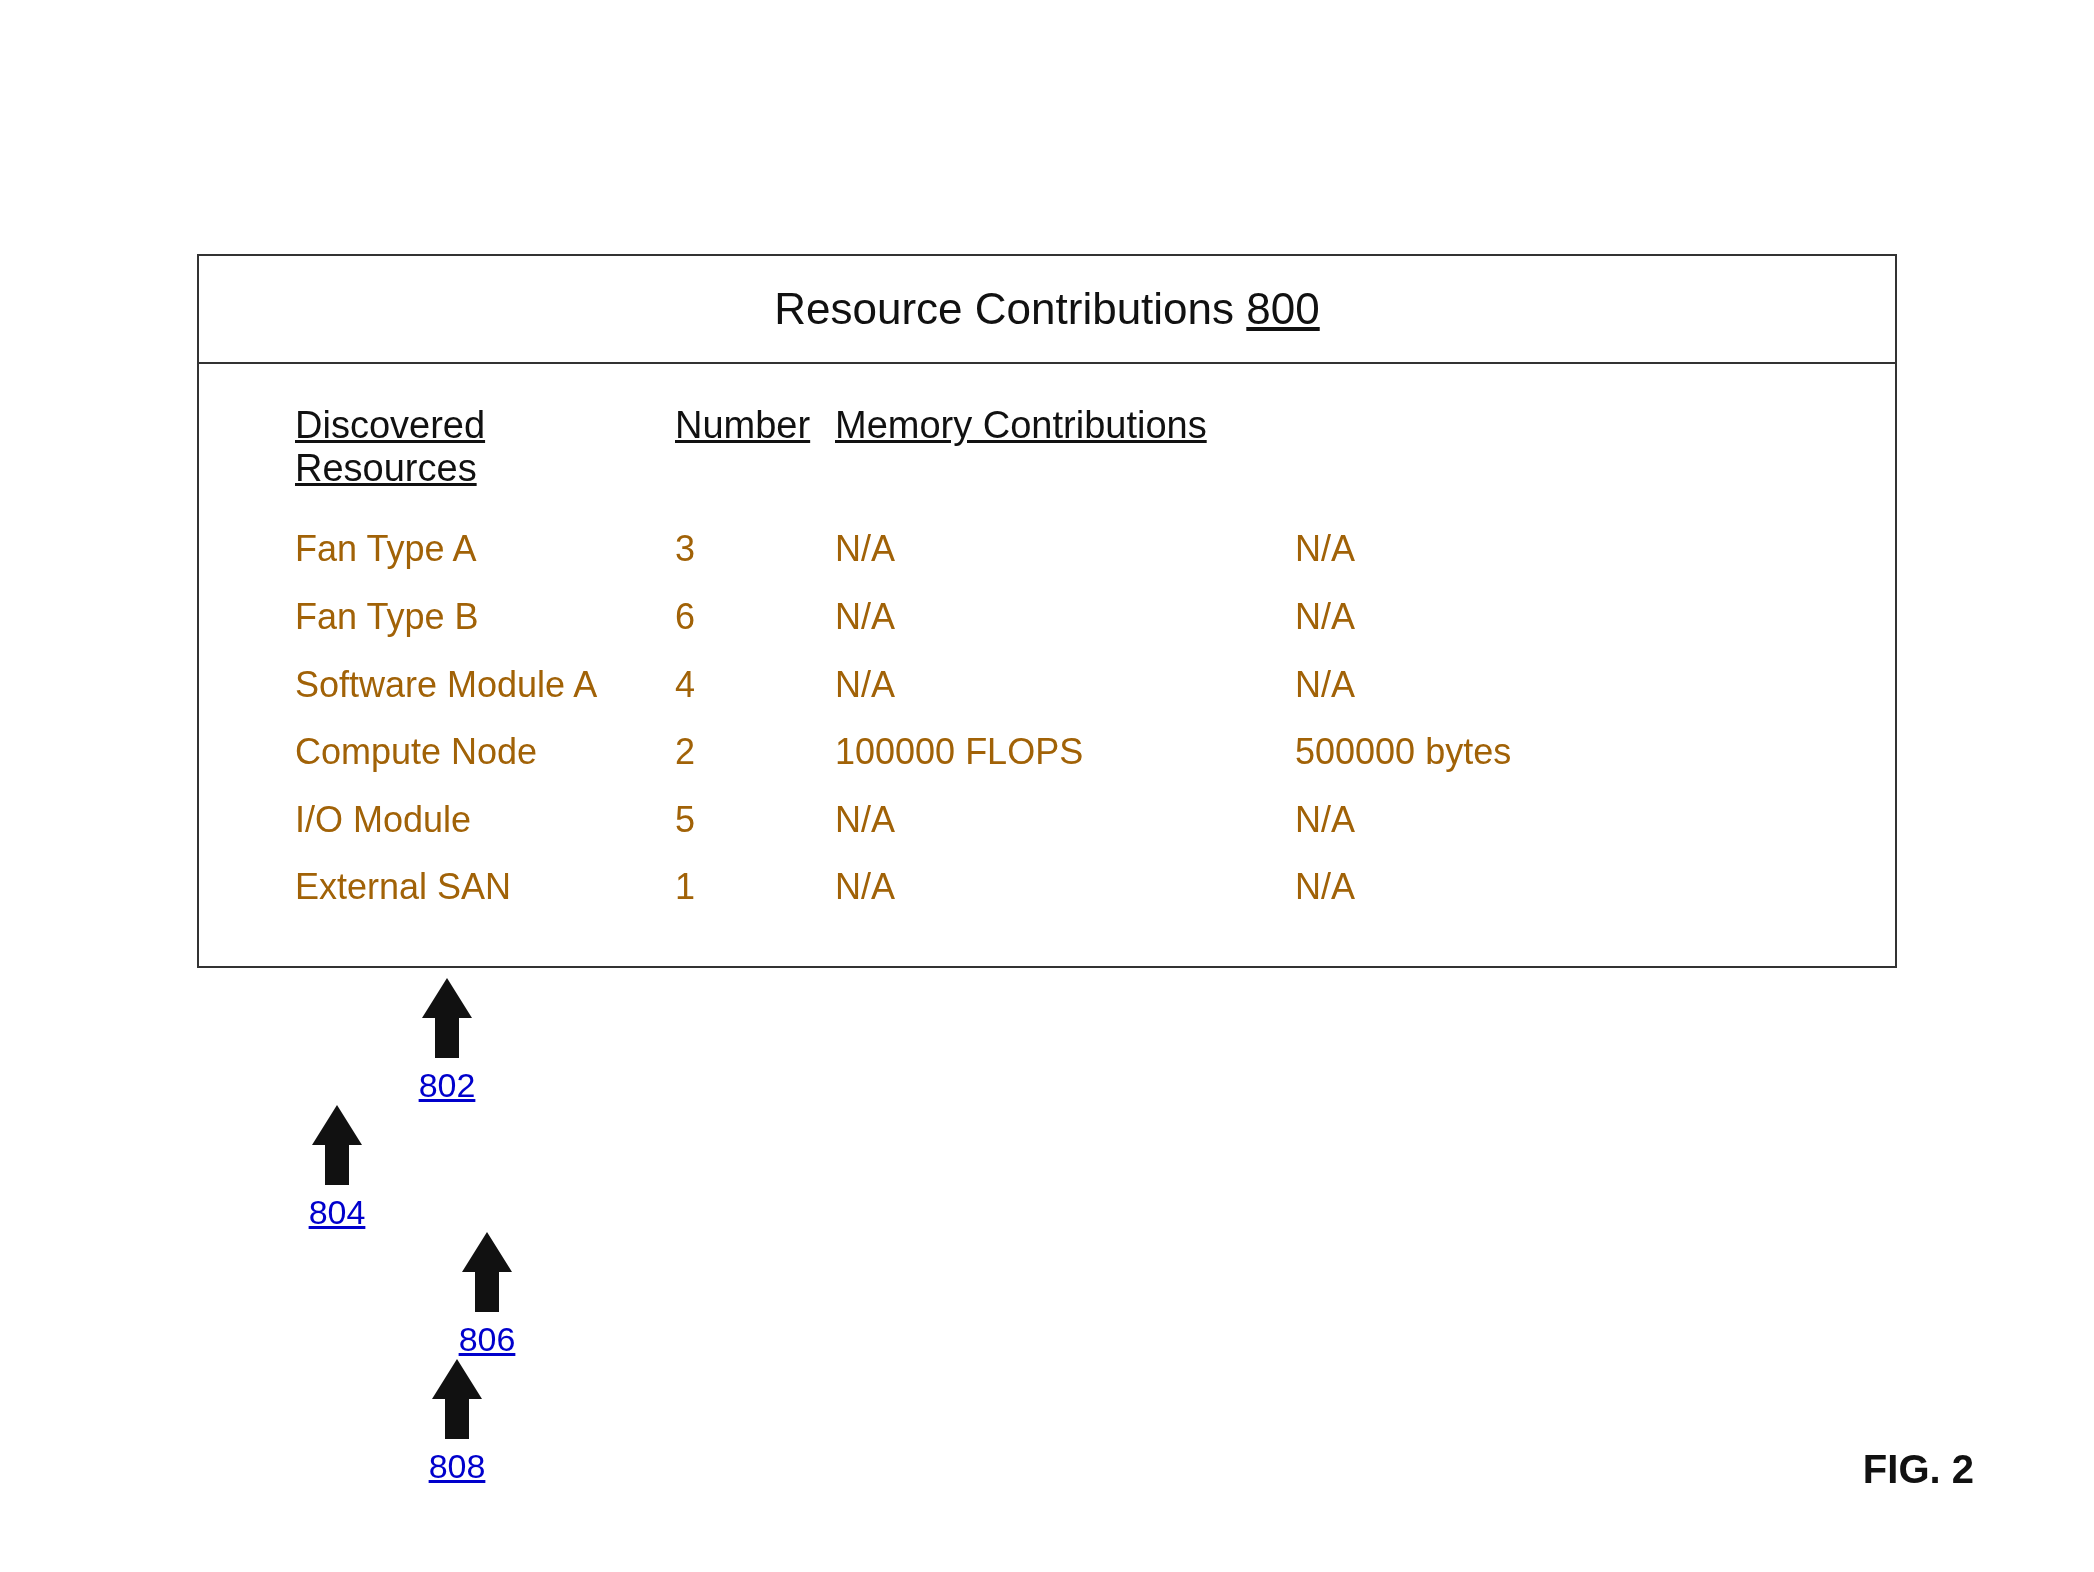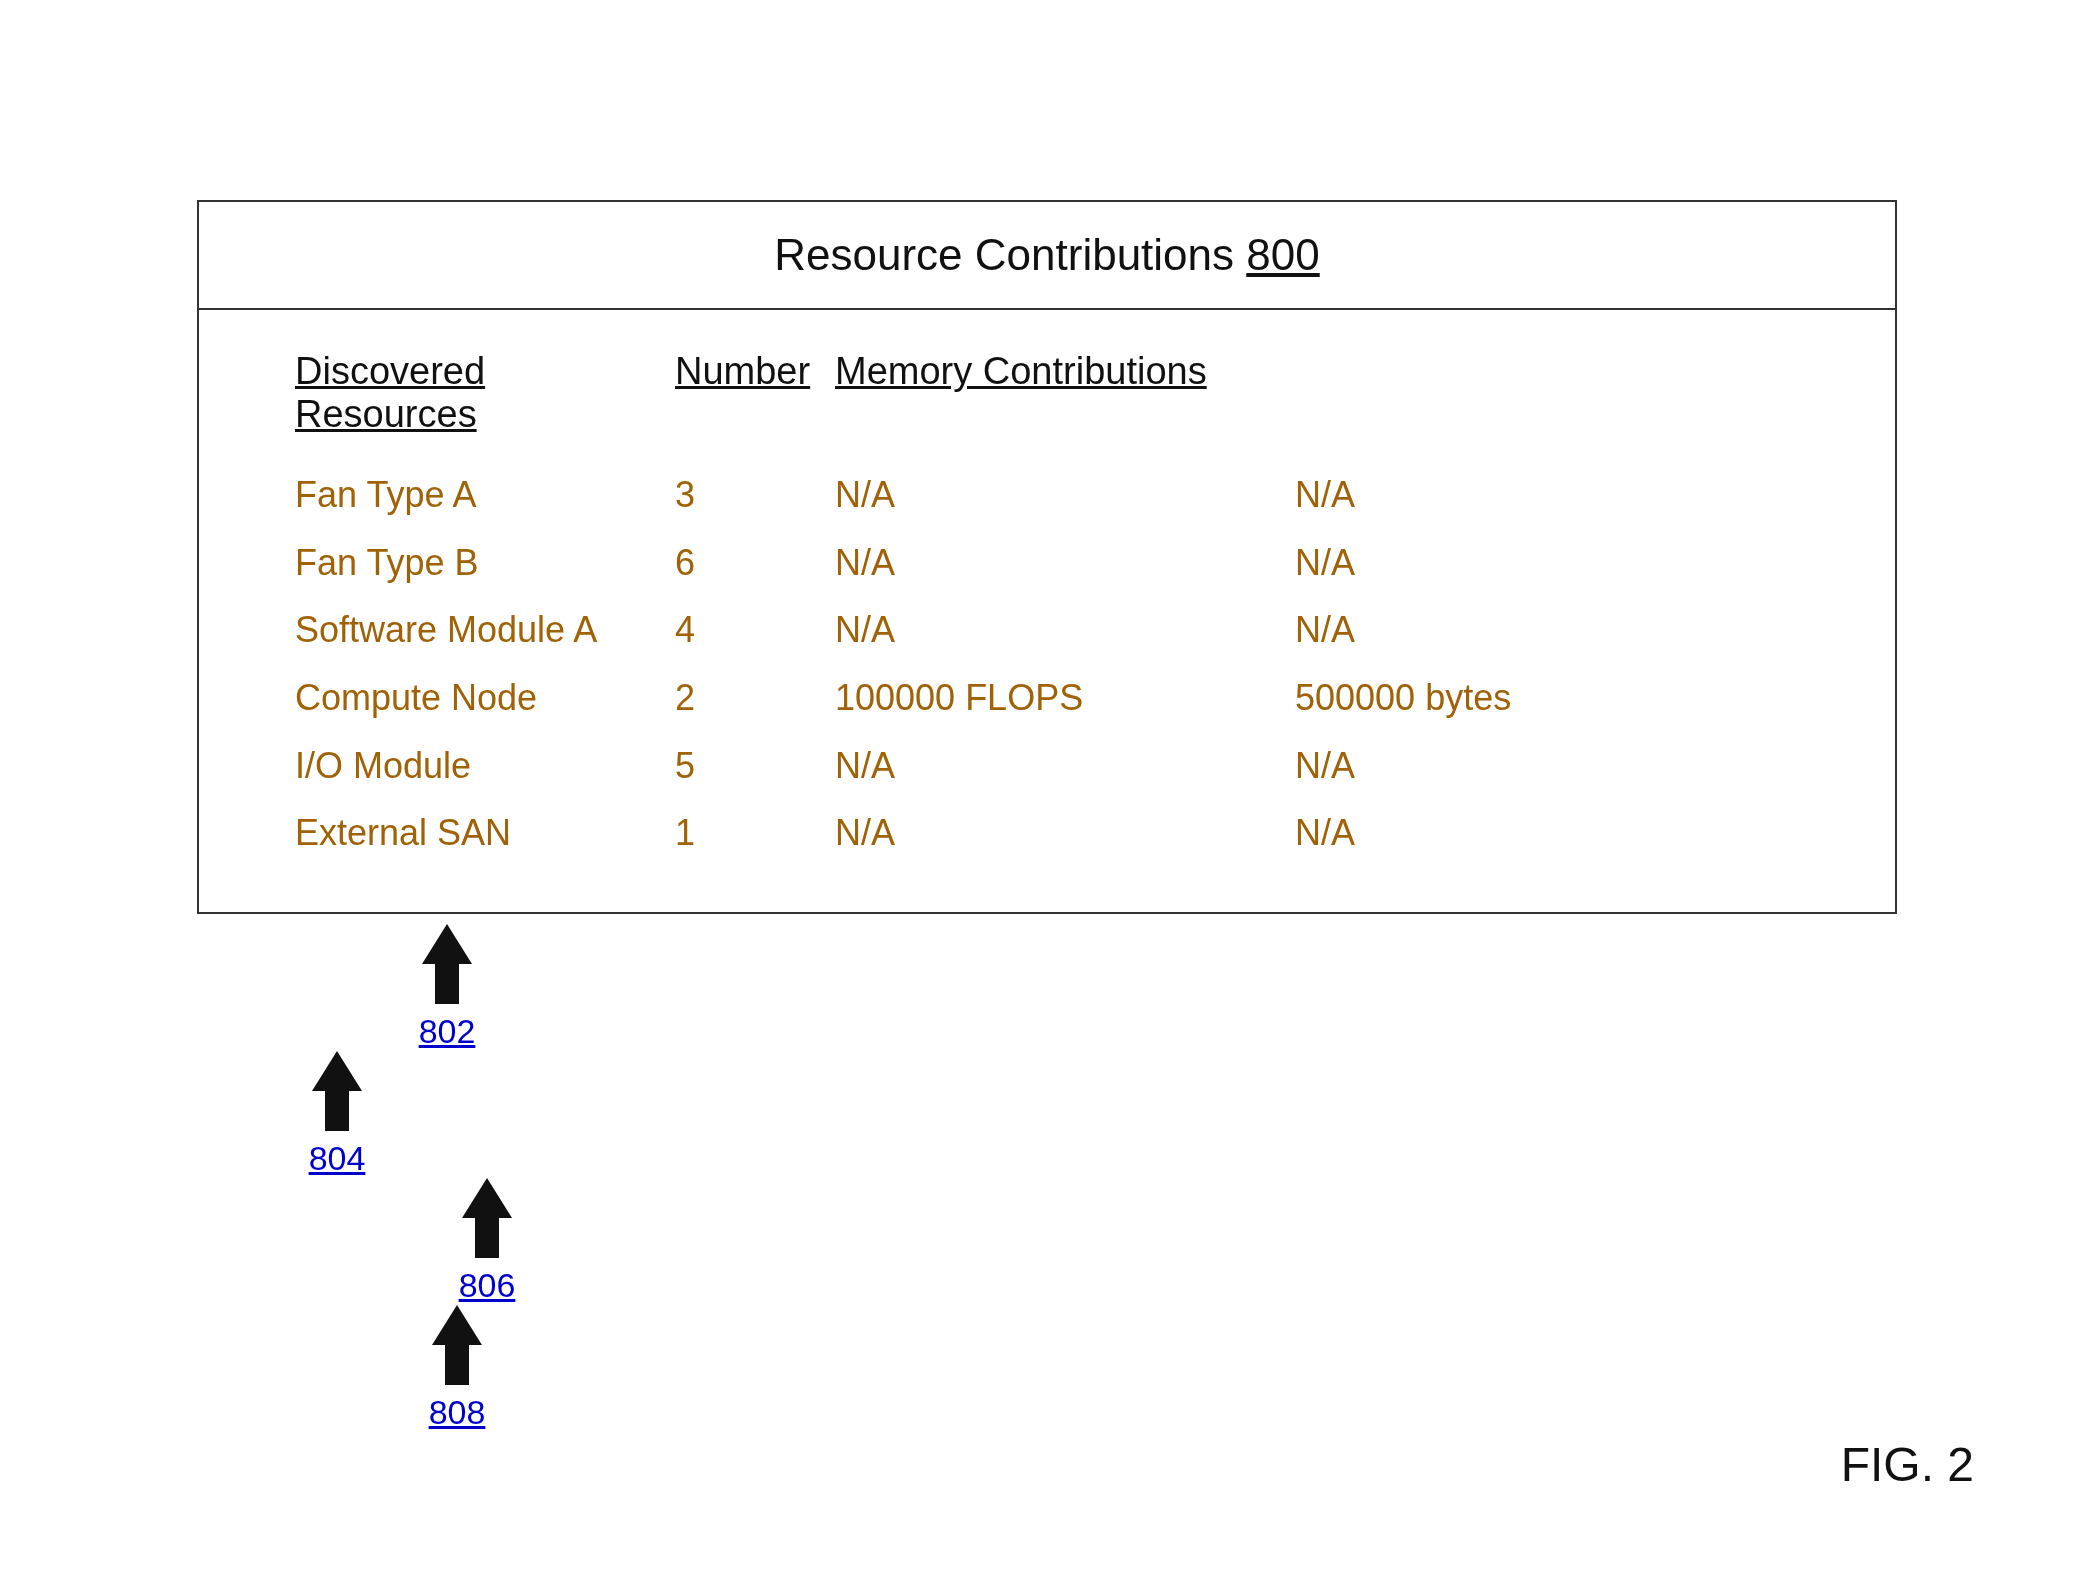--- a/index.html
+++ b/index.html
@@ -18,21 +18,21 @@
       justify-content: center;
       position: relative;
     }
 
     .page-container {
       width: 1900px;
       height: 1400px;
       display: flex;
       flex-direction: column;
       align-items: center;
-      justify-content: center;
+      justify-content: flex-end;
       padding-top: 60px;
     }
 
     .diagram-wrapper {
       width: 100%;
       display: flex;
       flex-direction: column;
       align-items: center;
     }
 
@@ -115,22 +115,22 @@
       font-size: 34px;
       color: #0000cc;
       text-decoration: underline;
       margin-top: 8px;
     }
 
     .fig-label {
       position: absolute;
       bottom: 80px;
       right: 120px;
-      font-size: 48px;
-      font-weight: normal;
+      font-size: 40px;
+      font-weight: bold;
       color: #111;
     }
 
     .arrow-container {
       display: flex;
       flex-direction: column;
       align-items: center;
     }
   </style>
 </head>

